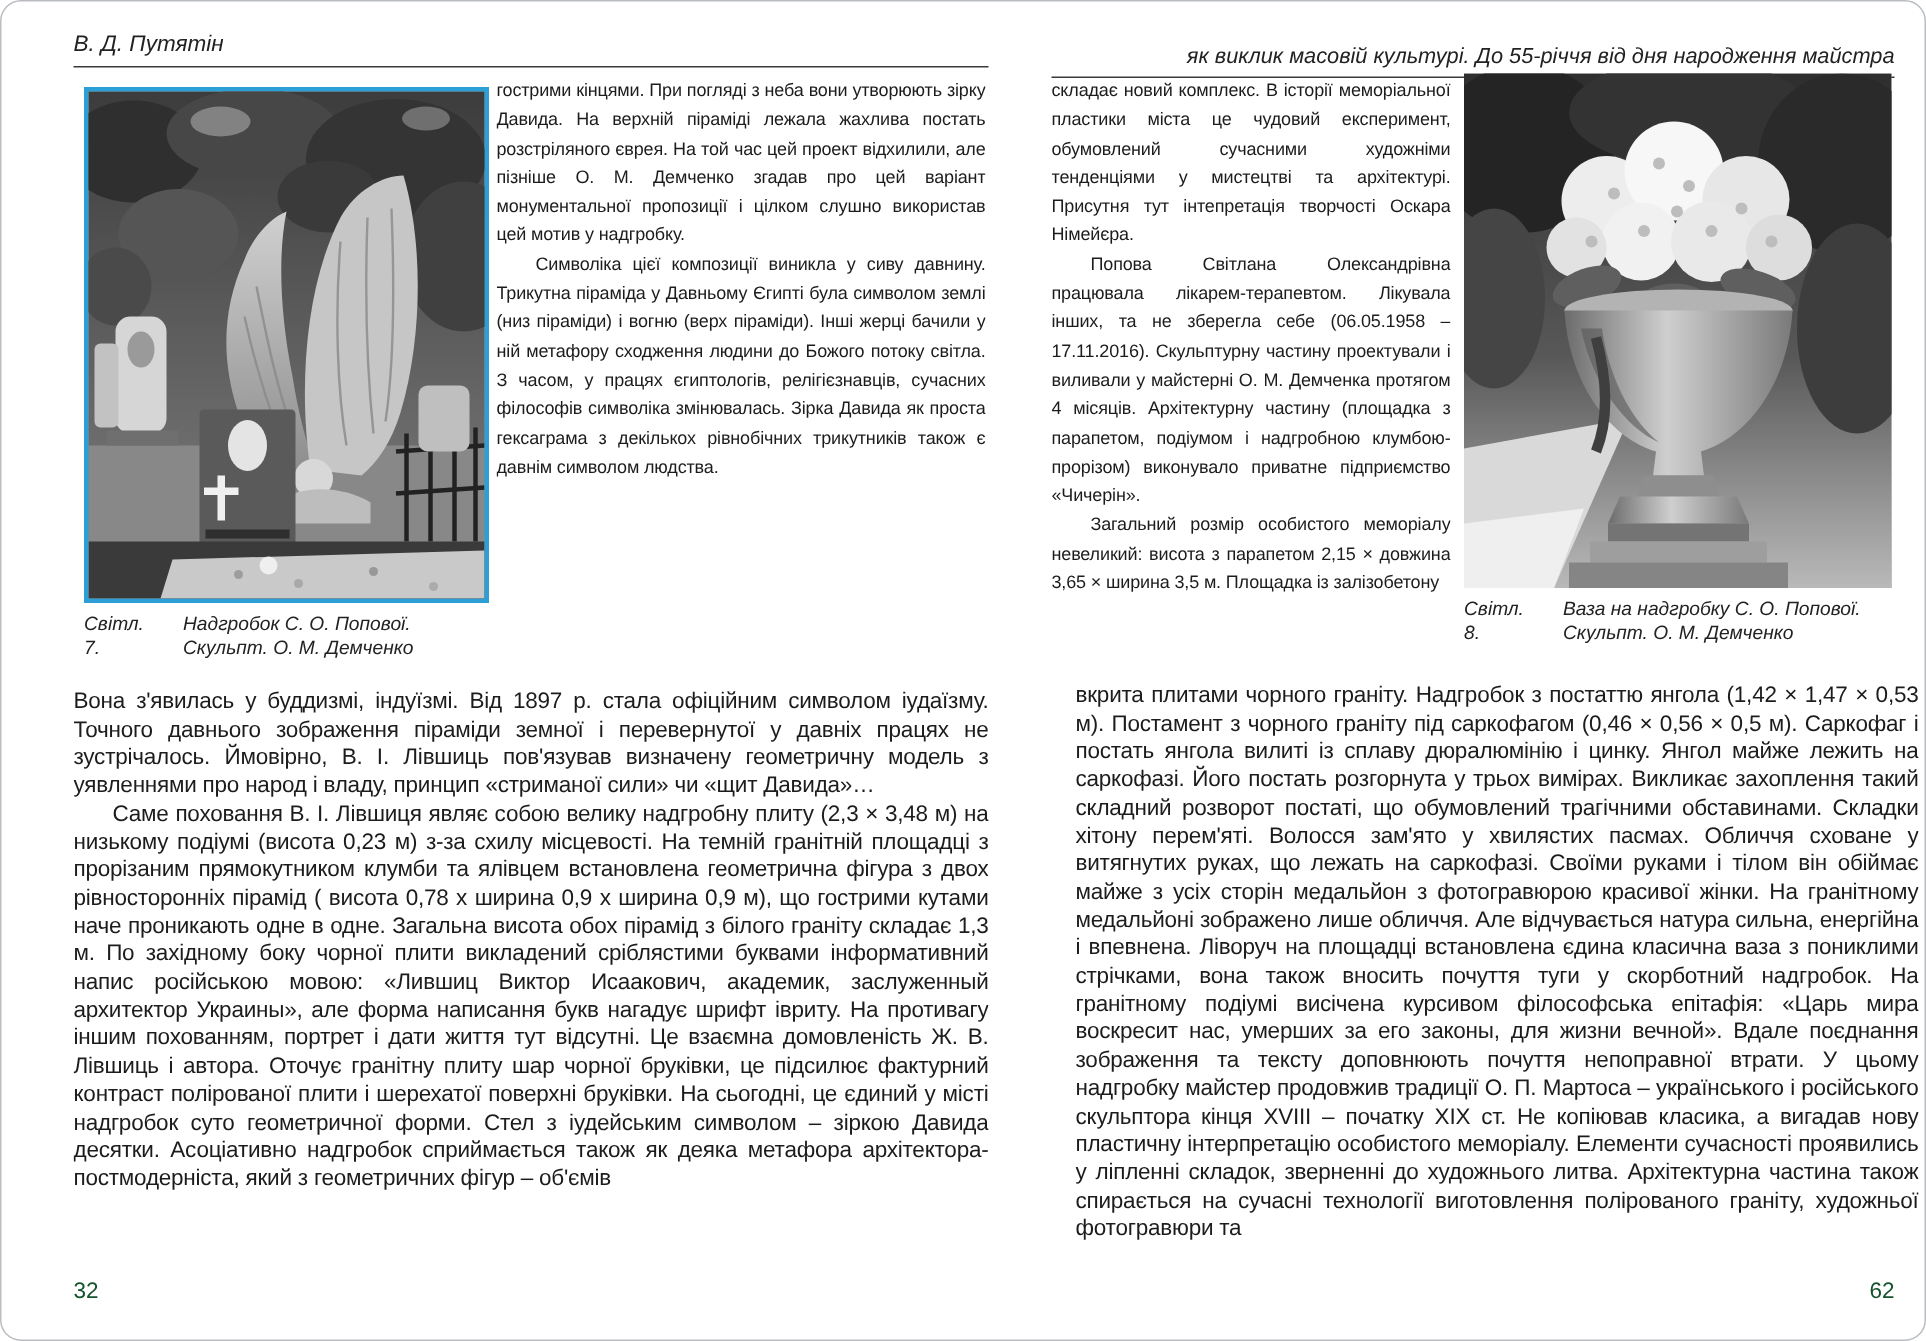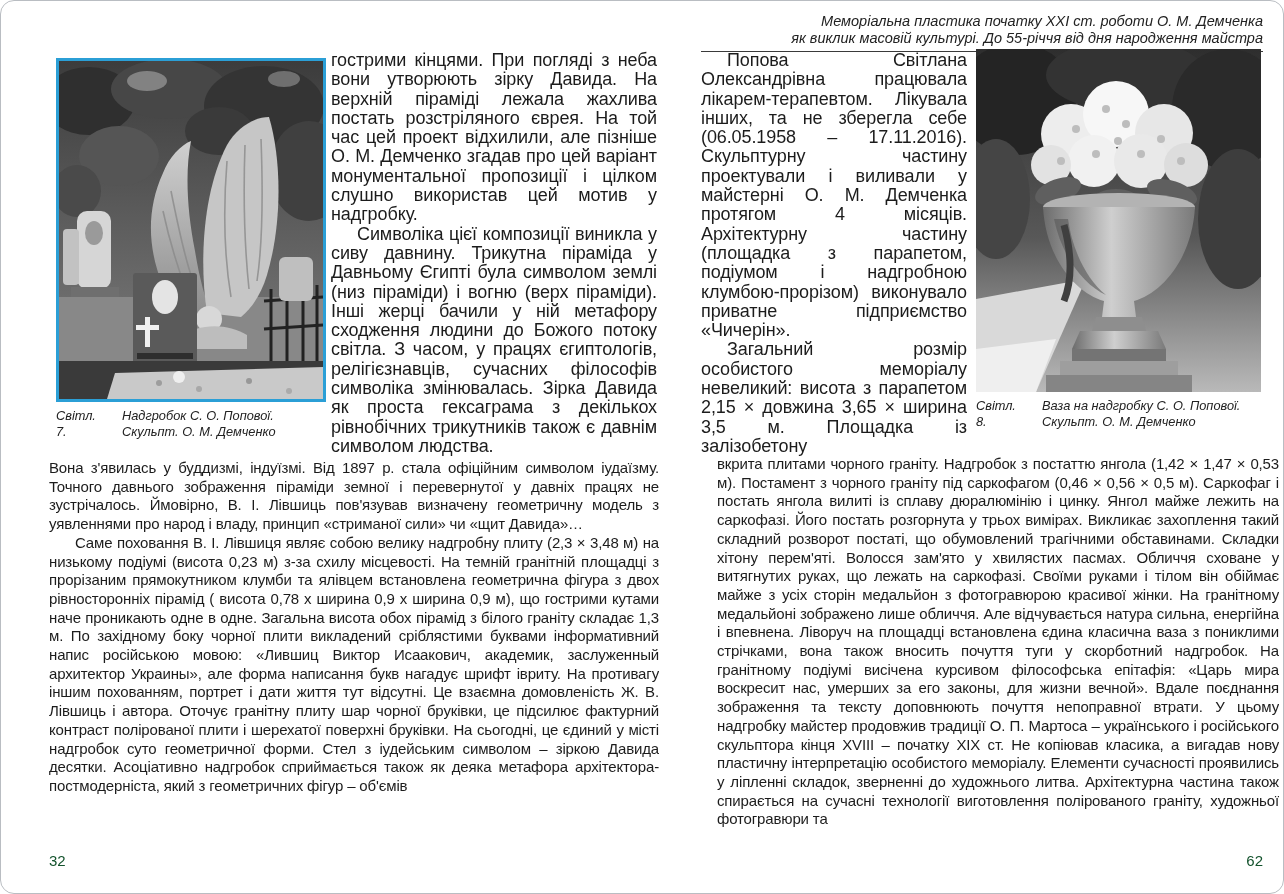--- a/index.html
+++ b/index.html
@@ -20,21 +20,21 @@
     left:48px;top:20px;width:610px;
     font-style:italic;font-size:15px;color:#222;
     padding-bottom:6px;border-bottom:1.5px solid #3a3a3a;
   }
   .runhead-right{
     left:700px;top:12px;width:562px;
     font-style:italic;font-size:14.5px;line-height:16.5px;color:#222;
     text-align:right;padding-bottom:5px;border-bottom:1.5px solid #3a3a3a;
   }
   
-  .coltext{font-size:18px;line-height:19.3px;text-align:justify;letter-spacing:-0.1px;overflow:hidden;}
+  .coltext{font-size:12px;line-height:19.3px;text-align:justify;letter-spacing:-0.1px;overflow:hidden;}
   .bodytext{font-size:15px;line-height:18.7px;text-align:justify;letter-spacing:-0.15px;overflow:hidden;}
   .par{margin:0;}
   .par.indent{text-indent:26px;}
   .lp-col{left:330px;top:50px;width:326px;height:406px;}
   .lp-body{left:48px;top:458px;width:610px;height:388px;}
   .rp-col{left:700px;top:50px;width:266px;height:408px;}
   .rp-body{left:700px;top:454px;width:562px;height:392px;margin-left:16px;}
   
   .lp-figure{left:55px;top:57px;width:264px;}
   .lp-photo{width:264px;height:338px;border:3px solid #2b9fd6;display:block;background:#888;}
@@ -49,20 +49,23 @@
   .pagenum{font-size:15px;color:#14532d;}
   .pn-left{left:48px;top:851px;}
   .pn-right{left:1212px;top:851px;width:50px;text-align:right;}
   svg{display:block;}
 </style>
 </head>
 <body>
 
 <div class="spread">
 
+  <div class="abs runhead-left">
+    <span>В. Д. Путятін</span>
+  </div>
 
   <figure class="abs lp-figure" style="margin:0">
     <svg class="lp-photo" viewBox="0 0 264 338" preserveAspectRatio="none" role="img">
       <defs>
         <linearGradient id="gTrees" x1="0" y1="0" x2="0" y2="1">
           <stop offset="0" stop-color="#3c3c3c"></stop>
             <stop offset="1" stop-color="#6c6c6c"></stop>
         </linearGradient>
         <linearGradient id="gWing" x1="0" y1="0" x2="0" y2="1">
           <stop offset="0" stop-color="#d0d0d0"></stop>
@@ -150,25 +153,26 @@
   </div>
 
   <div class="abs bodytext lp-body">
     <p class="par">Вона з'явилась у буддизмі, індуїзмі. Від 1897 р. стала офіційним символом іудаїзму. Точного давнього зображення піраміди земної і перевернутої у давніх працях не зустрічалось. Ймовірно, В. І. Лівшиць пов'язував визначену геометричну модель з уявленнями про народ і владу, принцип «стриманої сили» чи «щит Давида»…</p>
     <p class="par indent">Саме поховання В. І. Лівшиця являє собою велику надгробну плиту (2,3 × 3,48 м) на низькому подіумі (висота 0,23 м) з-за схилу місцевості. На темній гранітній площадці з прорізаним прямокутником клумби та ялівцем встановлена геометрична фігура з двох рівносторонніх пірамід ( висота 0,78 x ширина 0,9 x ширина 0,9 м), що гострими кутами наче проникають одне в одне. Загальна висота обох пірамід з білого граніту складає 1,3 м. По західному боку чорної плити викладений сріблястими буквами інформативний напис російською мовою: «Лившиц Виктор Исаакович, академик, заслуженный архитектор Украины», але форма написання букв нагадує шрифт івриту. На противагу іншим похованням, портрет і дати життя тут відсутні. Це взаємна домовленість Ж. В. Лівшиць і автора. Оточує гранітну плиту шар чорної бруківки, це підсилює фактурний контраст полірованої плити і шерехатої поверхні бруківки. На сьогодні, це єдиний у місті надгробок суто геометричної форми. Стел з іудейським символом – зіркою Давида десятки. Асоціативно надгробок сприймається також як деяка метафора архітектора-постмодерніста, який з геометричних фігур – об'ємів</p>
   </div>
 
   <div class="abs pagenum pn-left">32</div>
 
   <div class="abs runhead-right">
-    <span>Меморіальна пластика початку XXI ст. роботи О. М. Демченка</span><br>
+    <br>
     <span>як виклик масовій культурі. До 55-річчя від дня народження майстра</span>
   </div>
 
   <div class="abs coltext rp-col">
+    <p class="par">складає новий комплекс. В історії меморіальної пластики міста це чудовий експеримент, обумовлений сучасними художніми тенденціями у мистецтві та архітектурі. Присутня тут інтепретація творчості Оскара Німейєра.</p>
     <p class="par indent">Попова Світлана Олександрівна працювала лікарем-терапевтом. Лікувала інших, та не зберегла себе (06.05.1958 – 17.11.2016). Скульптурну частину проектували і виливали у майстерні О. М. Демченка протягом 4 місяців. Архітектурну частину (площадка з парапетом, подіумом і надгробною клумбою-прорізом) виконувало приватне підприємство «Чичерін».</p>
     <p class="par indent">Загальний розмір особистого меморіалу невеликий: висота з парапетом 2,15 × довжина 3,65 × ширина 3,5 м. Площадка із залізобетону</p>
   </div>
 
   <figure class="abs rp-figure" style="margin:0">
     <svg class="rp-photo" viewBox="0 0 285 343" preserveAspectRatio="none" role="img">
       <defs>
         <linearGradient id="gBack" x1="0" y1="0" x2="0" y2="1">
           <stop offset="0" stop-color="#2e2e2e"></stop>
             <stop offset="0.55" stop-color="#585858"></stop>

